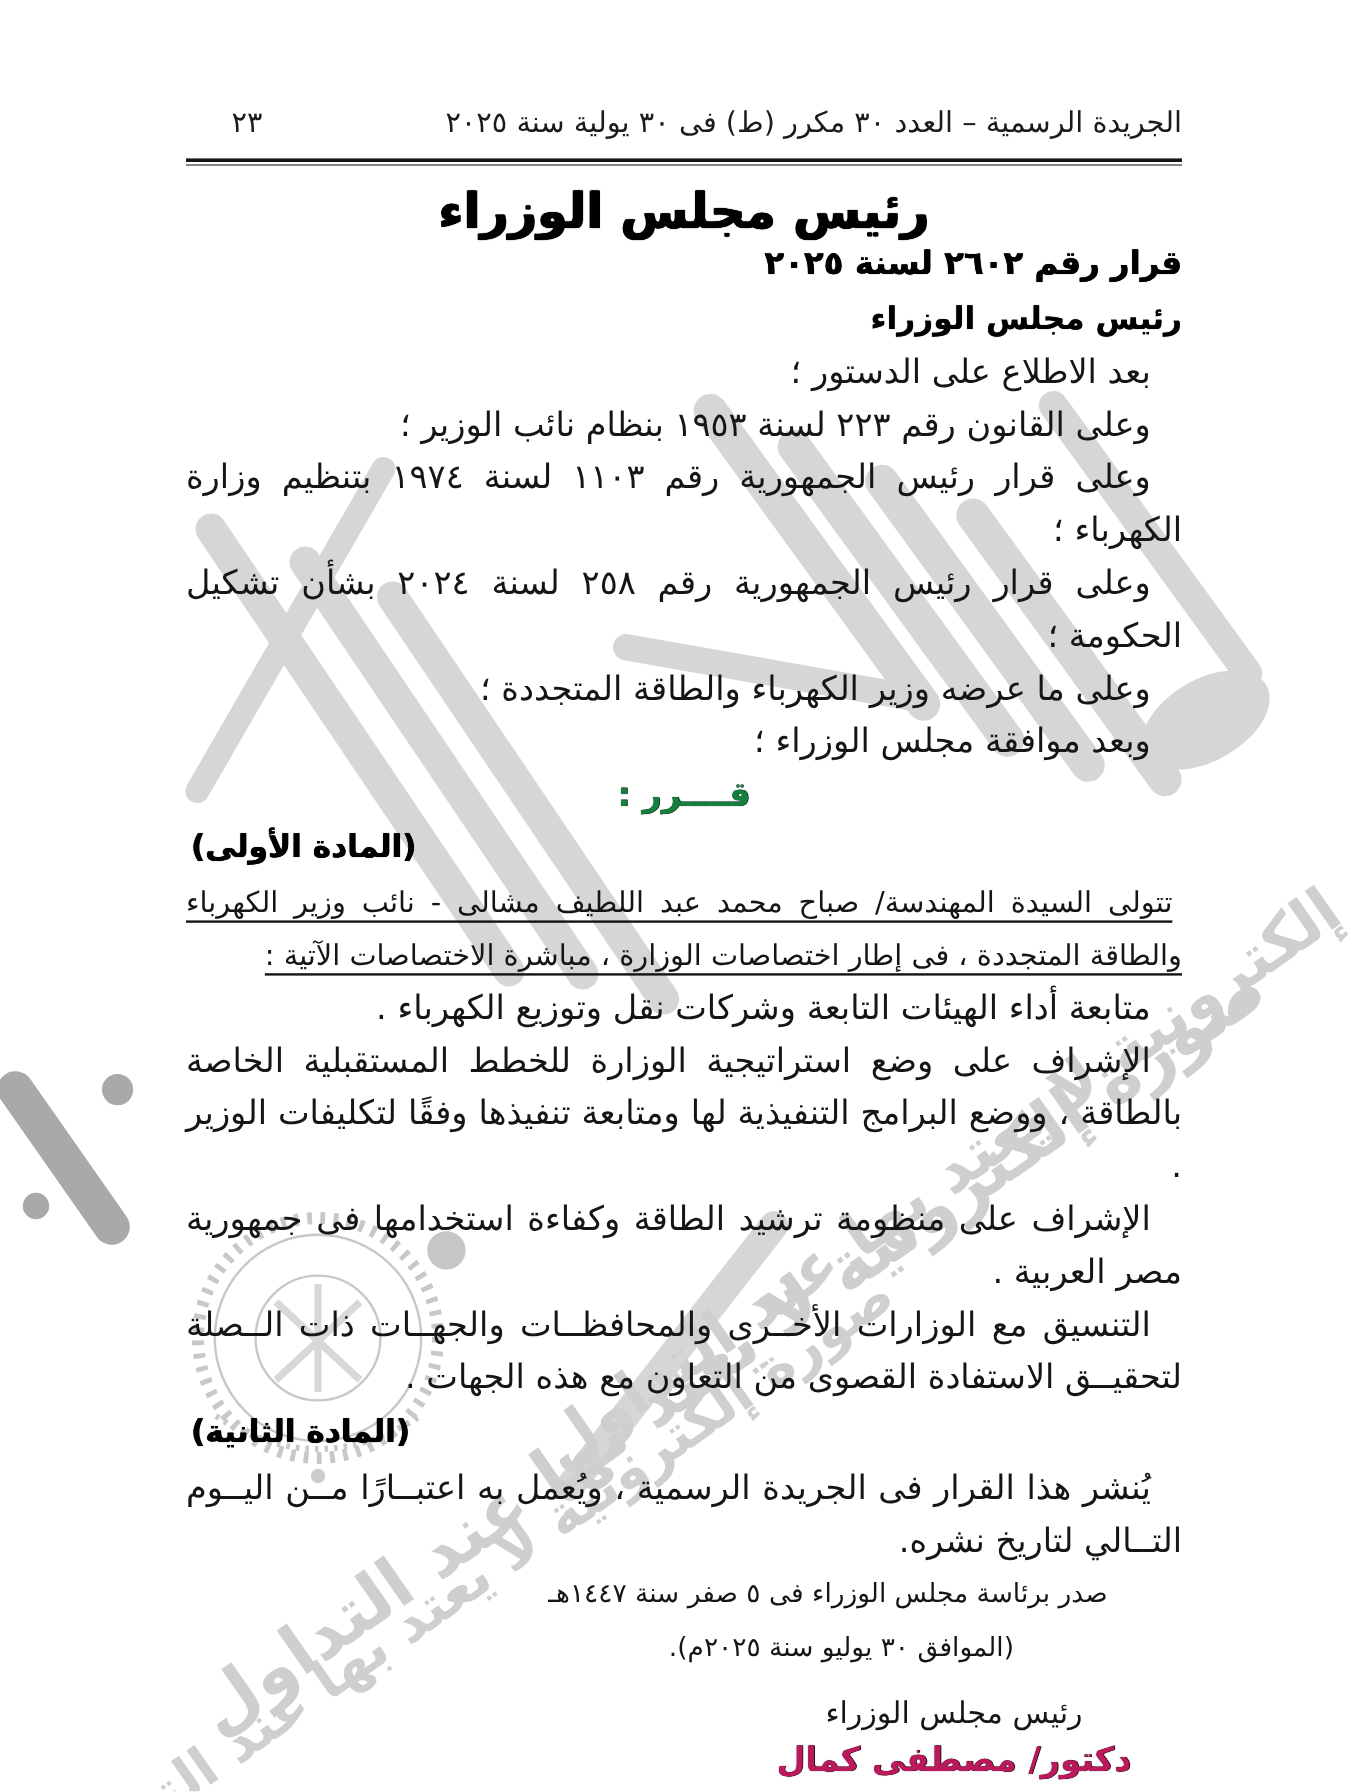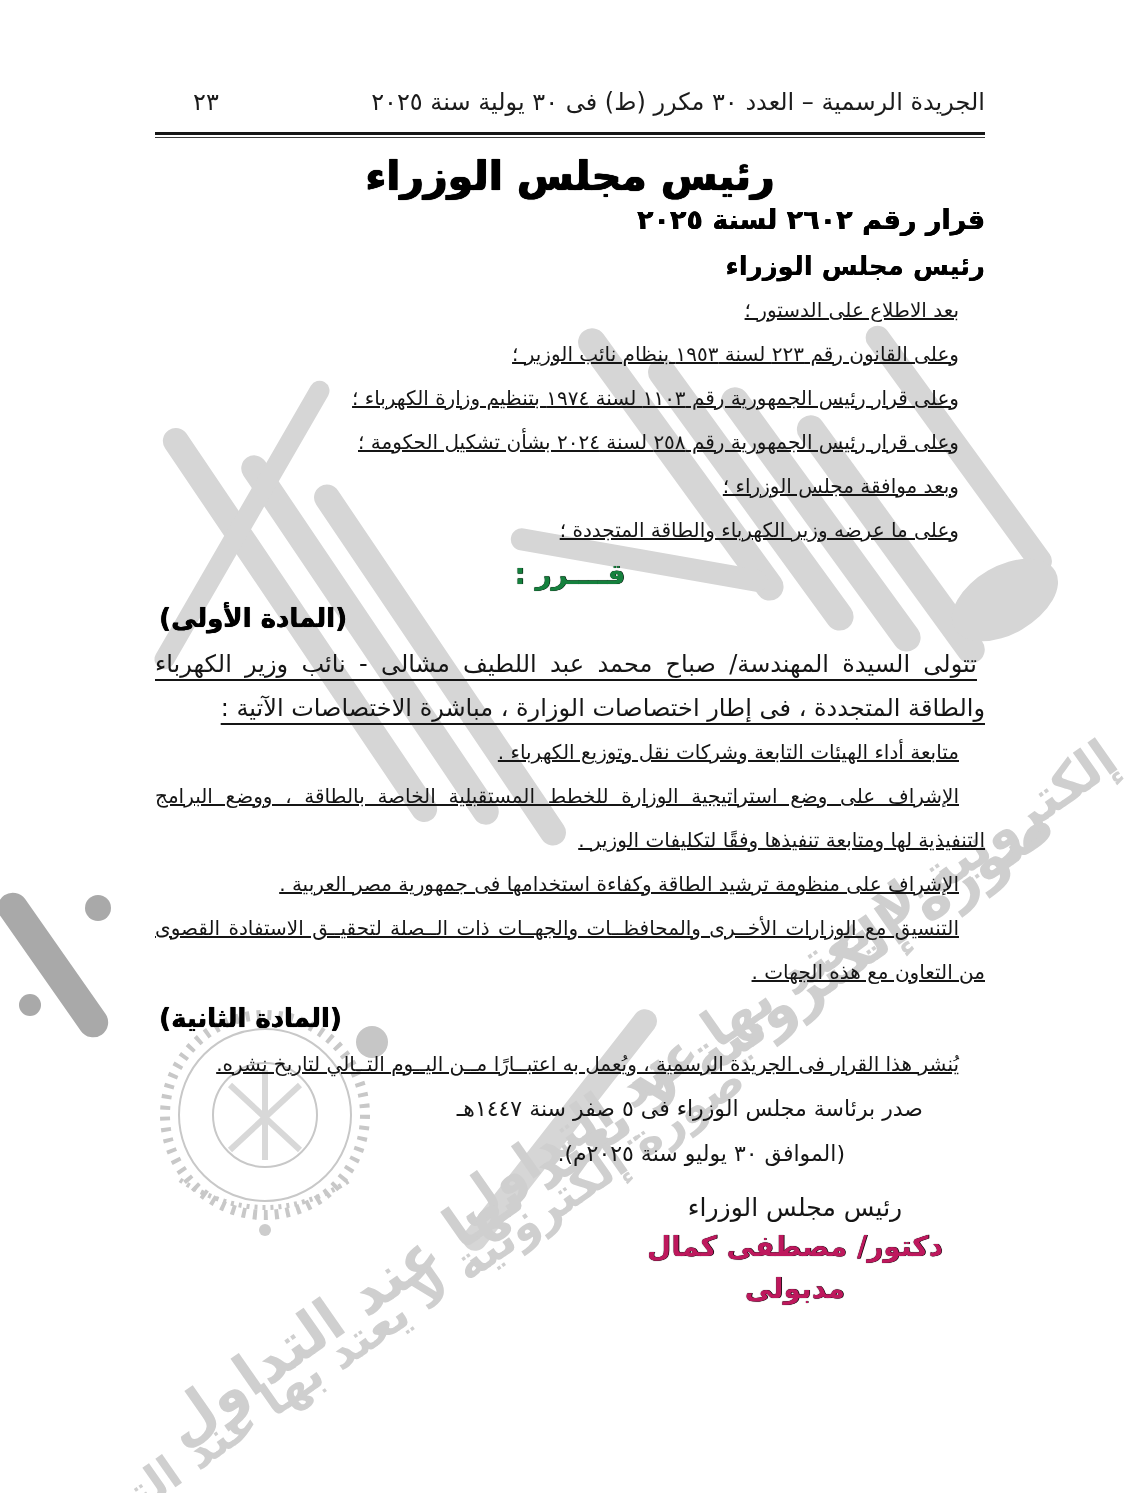--- a/index.html
+++ b/index.html
@@ -27,21 +27,21 @@
   }
   .subtitle{
     margin:0;text-align:right;font-size:27px;line-height:36px;font-weight:bold;color:#000;
     text-shadow:0 0 .6px #000, .4px 0 #000;
   }
   p{margin:0;}
   .opening{
     margin-top:6px;font-size:26px;line-height:44px;font-weight:bold;color:#000;
     text-shadow:0 0 .6px #000;
   }
-  .body-line{font-size:20px;line-height:44px;text-indent:26px;text-align:justify;text-decoration:underline;}
+  .body-line{font-size:28px;line-height:44px;text-indent:26px;text-align:justify;}
   .decree-word{
     margin-top:4px;text-align:center;font-size:28px;line-height:38px;font-weight:bold;color:#15803d;
     text-shadow:0 0 .7px #000, .5px 0 #000;
   }
   .article-heading{
     margin:4px;text-align:left;font-size:26px;line-height:40px;font-weight:bold;color:#000;
     text-shadow:0 0 .7px #000, .5px 0 #000;
   }
   .intro{
     font-size:24px;line-height:44px;text-indent:8px;text-align:justify;
@@ -112,22 +112,22 @@
 
     <h1 class="title">رئيس مجلس الوزراء</h1>
     <h2 class="subtitle">قرار رقم ٢٦٠٢ لسنة ٢٠٢٥</h2>
 
     <p class="opening">رئيس مجلس الوزراء</p>
 
     <p class="body-line">بعد الاطلاع على الدستور ؛</p>
     <p class="body-line">وعلى القانون رقم ٢٢٣ لسنة ١٩٥٣ بنظام نائب الوزير ؛</p>
     <p class="body-line">وعلى قرار رئيس الجمهورية رقم ١١٠٣ لسنة ١٩٧٤ بتنظيم وزارة الكهرباء ؛</p>
     <p class="body-line">وعلى قرار رئيس الجمهورية رقم ٢٥٨ لسنة ٢٠٢٤ بشأن تشكيل الحكومة ؛</p>
+    <p class="body-line">وعلى ما عرضه وزير الكهرباء والطاقة المتجددة ؛</p>
     <p class="body-line">وبعد موافقة مجلس الوزراء ؛</p>
-    <p class="body-line">وعلى ما عرضه وزير الكهرباء والطاقة المتجددة ؛</p>
 
     <p class="decree-word">قــــرر :</p>
 
     <h3 class="article-heading">(المادة الأولى)</h3>
 
     <p class="intro">تتولى السيدة المهندسة/ صباح محمد عبد اللطيف مشالى - نائب وزير الكهرباء والطاقة المتجددة ، فى إطار اختصاصات الوزارة ، مباشرة الاختصاصات الآتية :</p>
 
     <p class="body-line">متابعة أداء الهيئات التابعة وشركات نقل وتوزيع الكهرباء .</p>
     <p class="body-line">الإشراف على وضع استراتيجية الوزارة للخطط المستقبلية الخاصة بالطاقة ، ووضع البرامج التنفيذية لها ومتابعة تنفيذها وفقًا لتكليفات الوزير .</p>
     <p class="body-line">الإشراف على منظومة ترشيد الطاقة وكفاءة استخدامها فى جمهورية مصر العربية .</p>

